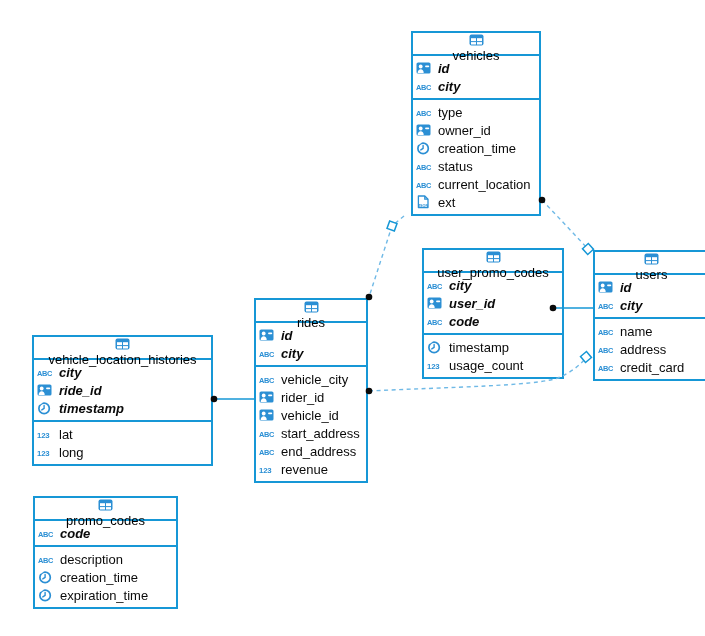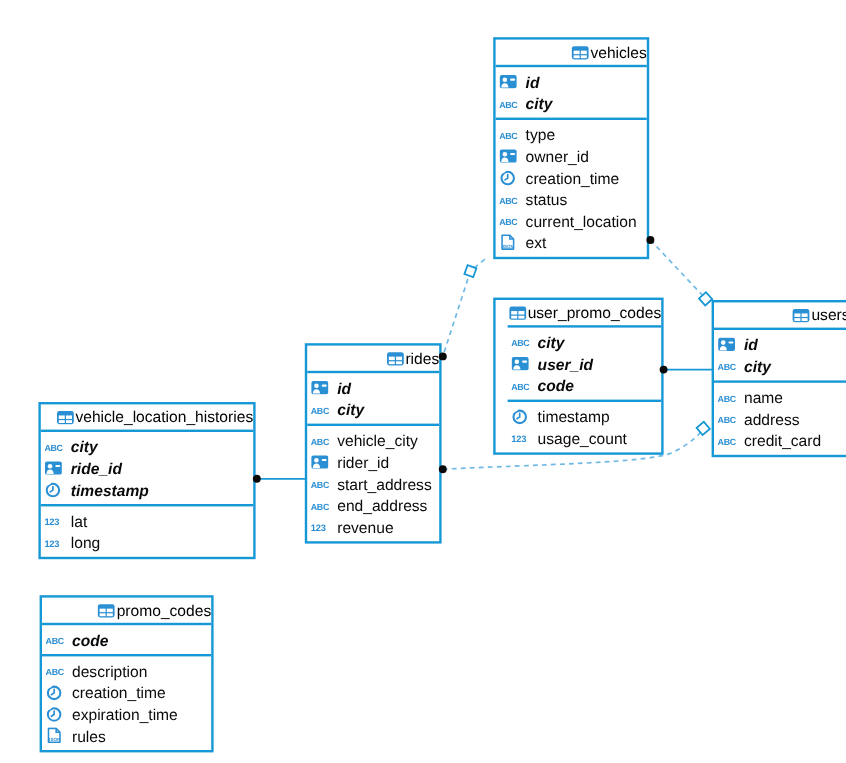--- a/index.html
+++ b/index.html
@@ -12,24 +12,25 @@
   #er-canvas{position:absolute;left:0;top:0;width:705px;height:636px;}
   .tbl{
     position:absolute;
     background:#ffffff;
     border:2px solid var(--blue);
     box-sizing:border-box;
     z-index:1;
   }
   .hdr{
     height:21px;
-    display:flex;align-items:center;justify-content:flex-end;gap:1px;
+    display:flex;align-items:center;justify-content:space-between;gap:1px;
     border-bottom:2px solid var(--blue);
     font-size:13px;color:#000;
     white-space:nowrap;
+    flex-direction:column;
   }
   .sec{padding:3px 0;}
   .sec.keys{border-bottom:2px solid var(--blue);}
   .row{
     height:18px;
     display:flex;align-items:center;gap:5px;
     padding:0 3px;
     font-size:13px;color:#0a0a0a;
     white-space:nowrap;
   }
@@ -130,21 +131,21 @@
             <svg width="14" height="14" viewBox="0 0 14 14">
       <path d="M2.4,1 h6.4 l3.2,3.2 v8.4 h-9.6 z" fill="#fff" stroke="#2b8fd4" stroke-width="1.3" stroke-linejoin="round"></path>
       <path d="M8.8,1 v3.2 h3.2" fill="none" stroke="#2b8fd4" stroke-width="1.3"></path>
       <text x="1.9" y="11.6" font-size="3.8" font-weight="bold" font-family="Liberation Sans, DejaVu Sans, sans-serif" fill="#2b8fd4">JSON</text>
             </svg>
           </span>
           <span class="nm">ext</span>
         </div>
       </div>
     </div>
-    <div class="tbl" style="left: 411px; top: 248px; width: 142px; padding-left: 10px;">
+    <div class="tbl" style="left: 422px; top: 248px; width: 142px;">
       <div class="hdr">
         <span class="ic">
           <svg width="15" height="12" viewBox="0 0 15 12">
       <rect x="0.5" y="0.5" width="14" height="11" rx="2" fill="#2b8fd4"></rect>
       <rect x="2" y="4.2" width="5" height="2.9" fill="#fff"></rect>
       <rect x="8" y="4.2" width="5" height="2.9" fill="#fff"></rect>
       <rect x="2" y="8.1" width="5" height="2.4" fill="#fff"></rect>
       <rect x="8" y="8.1" width="5" height="2.4" fill="#fff"></rect>
           </svg>
         </span>
@@ -254,21 +255,21 @@
         <div class="row">
           <span class="ic">
             <svg width="17" height="11" viewBox="0 0 17 11">
       <text x="0" y="8.6" font-size="7.4" font-weight="bold" letter-spacing="-0.3" font-family="Liberation Sans, DejaVu Sans, sans-serif" fill="#2b8fd4">ABC</text>
             </svg>
           </span>
           <span class="nm">credit_card</span>
         </div>
       </div>
     </div>
-    <div class="tbl" style="left: 254px; top: 286px; width: 114px;">
+    <div class="tbl" style="left: 254px; top: 298px; width: 114px;">
       <div class="hdr">
         <span class="ic">
           <svg width="15" height="12" viewBox="0 0 15 12">
       <rect x="0.5" y="0.5" width="14" height="11" rx="2" fill="#2b8fd4"></rect>
       <rect x="2" y="4.2" width="5" height="2.9" fill="#fff"></rect>
       <rect x="8" y="4.2" width="5" height="2.9" fill="#fff"></rect>
       <rect x="2" y="8.1" width="5" height="2.4" fill="#fff"></rect>
       <rect x="8" y="8.1" width="5" height="2.4" fill="#fff"></rect>
           </svg>
         </span>
@@ -307,20 +308,31 @@
         <div class="row">
           <span class="ic">
             <svg width="15" height="12" viewBox="0 0 15 12">
       <rect x="0.5" y="0.5" width="14" height="11" rx="1.6" fill="#2b8fd4"></rect>
       <circle cx="4.7" cy="4.5" r="1.9" fill="#fff"></circle>
       <path d="M1.7,11 C1.7,8.5 3.1,7.3 4.7,7.3 C6.3,7.3 7.7,8.5 7.7,11 Z" fill="#fff"></path>
       <rect x="9.1" y="3.5" width="4.1" height="1.7" rx="0.8" fill="#fff"></rect>
             </svg>
           </span>
           <span class="nm">rider_id</span>
+        </div>
+        <div class="row">
+          <span class="ic">
+            <svg width="15" height="12" viewBox="0 0 15 12">
+      <rect x="0.5" y="0.5" width="14" height="11" rx="1.6" fill="#2b8fd4"></rect>
+      <circle cx="4.7" cy="4.5" r="1.9" fill="#fff"></circle>
+      <path d="M1.7,11 C1.7,8.5 3.1,7.3 4.7,7.3 C6.3,7.3 7.7,8.5 7.7,11 Z" fill="#fff"></path>
+      <rect x="9.1" y="3.5" width="4.1" height="1.7" rx="0.8" fill="#fff"></rect>
+            </svg>
+          </span>
+          <span class="nm">vehicle_id</span>
         </div>
         <div class="row">
           <span class="ic">
             <svg width="17" height="11" viewBox="0 0 17 11">
       <text x="0" y="8.6" font-size="7.4" font-weight="bold" letter-spacing="-0.3" font-family="Liberation Sans, DejaVu Sans, sans-serif" fill="#2b8fd4">ABC</text>
             </svg>
           </span>
           <span class="nm">start_address</span>
         </div>
         <div class="row">
@@ -448,30 +460,20 @@
         </div>
         <div class="row">
           <span class="ic">
             <svg width="14" height="14" viewBox="0 0 14 14">
       <circle cx="7.1" cy="7.4" r="5.2" fill="#fff" stroke="#2b8fd4" stroke-width="1.7"></circle>
       <path d="M7.1,7.4 L7.1,4.5 M7.1,7.4 L4.8,8.9" stroke="#2b8fd4" stroke-width="1.4" stroke-linecap="round" fill="none"></path>
       <path d="M2.6,2.4 L4.3,1.3" stroke="#fff" stroke-width="2.4" stroke-linecap="round"></path>
             </svg>
           </span>
           <span class="nm">expiration_time</span>
-        </div>
-        <div class="row">
-          <span class="ic">
-            <svg width="14" height="14" viewBox="0 0 14 14">
-      <path d="M2.4,1 h6.4 l3.2,3.2 v8.4 h-9.6 z" fill="#fff" stroke="#2b8fd4" stroke-width="1.3" stroke-linejoin="round"></path>
-      <path d="M8.8,1 v3.2 h3.2" fill="none" stroke="#2b8fd4" stroke-width="1.3"></path>
-      <text x="1.9" y="11.6" font-size="3.8" font-weight="bold" font-family="Liberation Sans, DejaVu Sans, sans-serif" fill="#2b8fd4">JSON</text>
-            </svg>
-          </span>
-          <span class="nm">rules</span>
         </div>
       </div>
     </div>
   </div>
 <svg id="rel-svg" width="705" height="636">
     <g>
       <path d="M404,216 L392,226 L369,297" fill="none" stroke="#6fb9e6" stroke-width="1.4" stroke-dasharray="4 3.5"></path>
       <rect x="-3.9" y="-3.9" width="7.8" height="7.8" fill="#ffffff" stroke="#1697d6" stroke-width="1.5" transform="translate(392,226) rotate(20)"></rect>
       <circle cx="369" cy="297" r="3.3" fill="#0a0a0a"></circle>
     </g>

